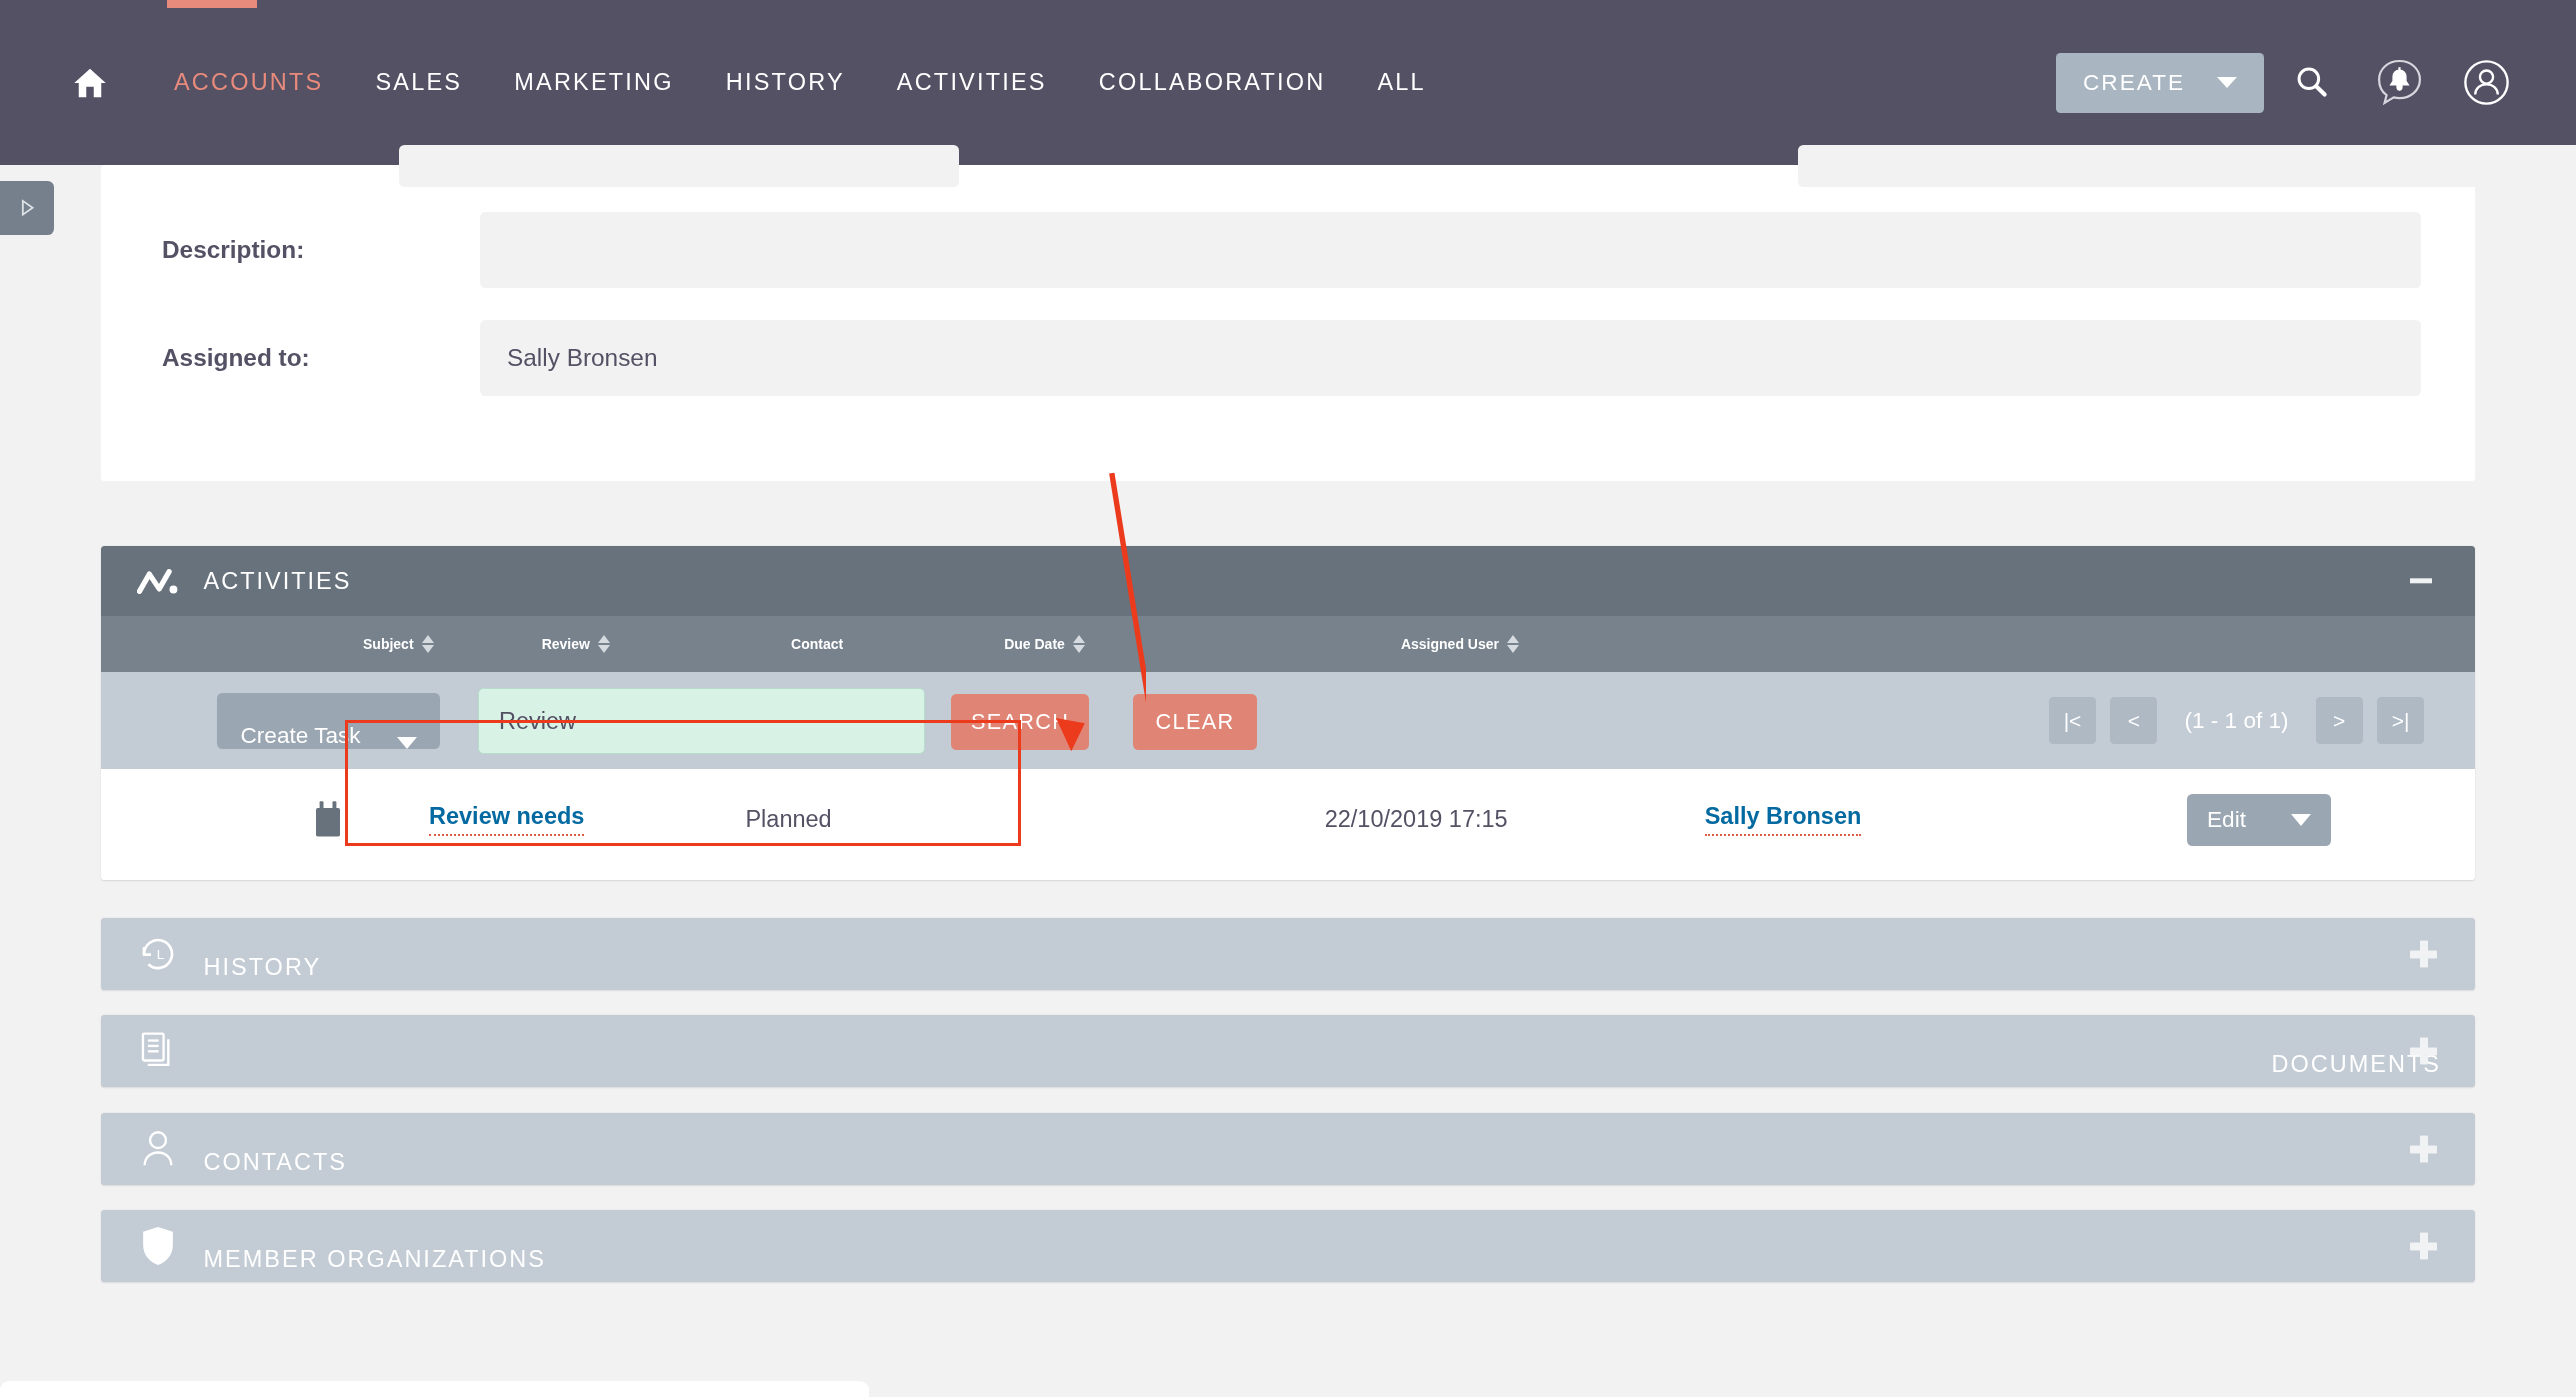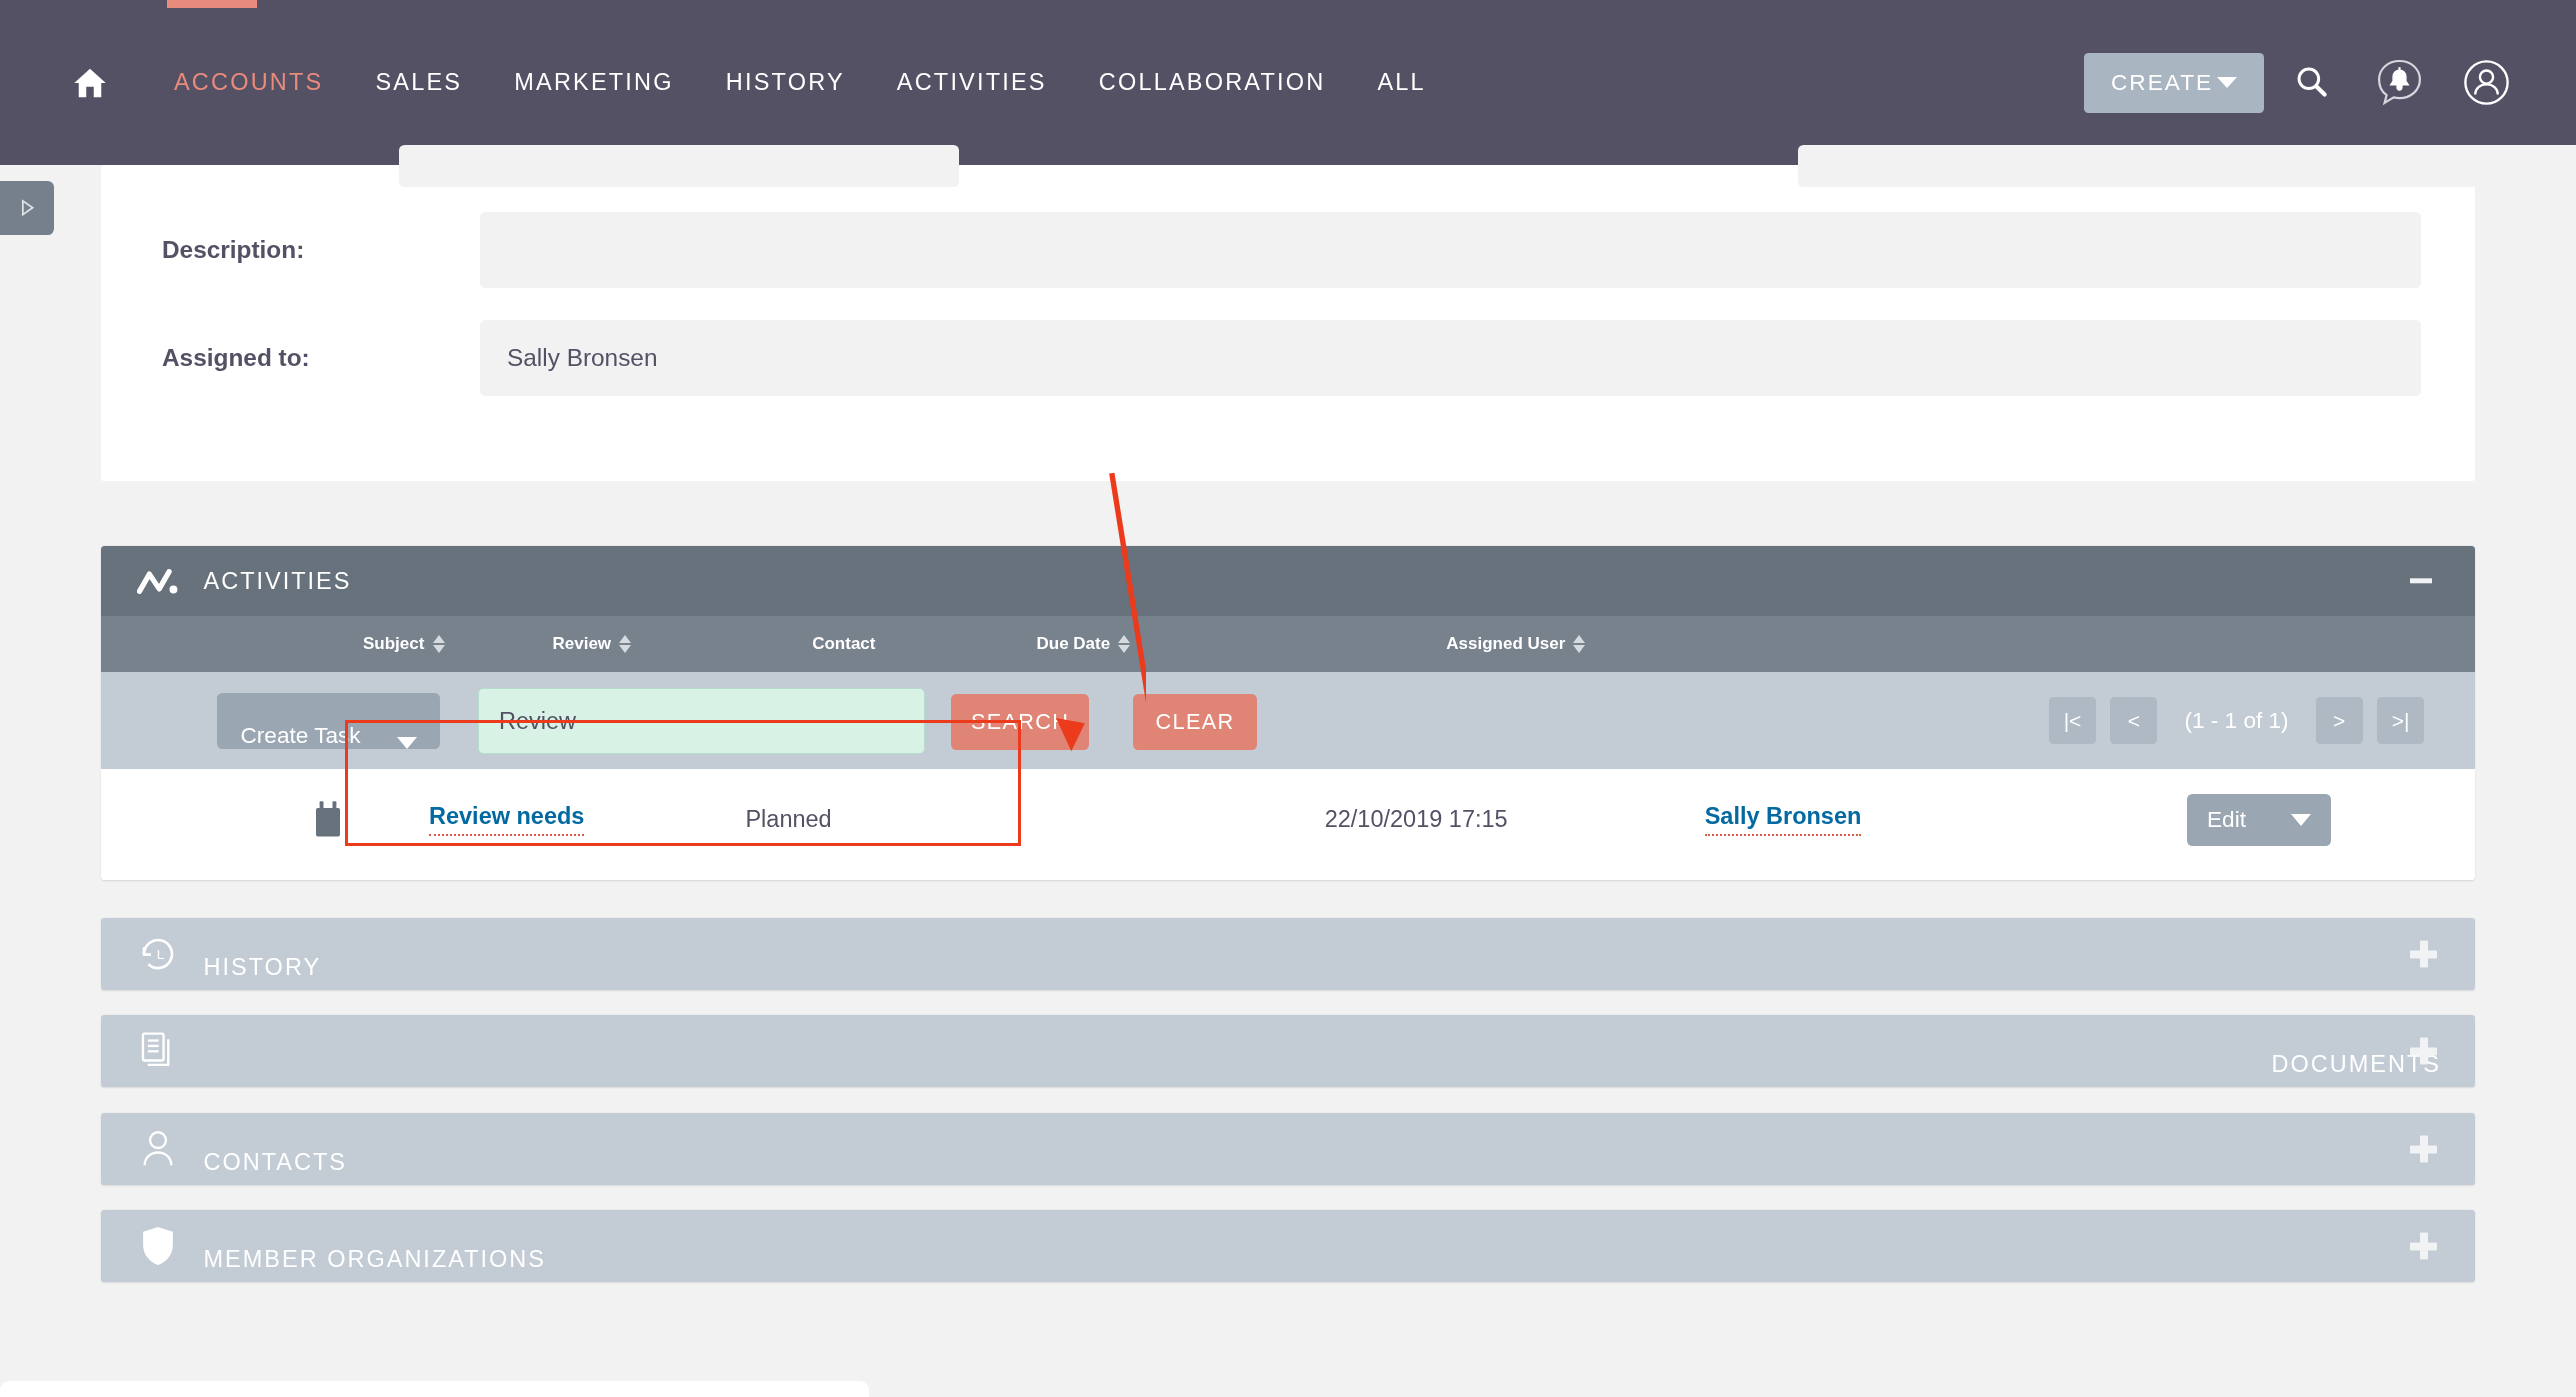--- a/index.html
+++ b/index.html
@@ -37,21 +37,21 @@
   .nav-link.active { color: #e98b7c; }
 
   .nav-right {
     position: absolute; right: 51px; top: 0; height: 165px;
     display: flex; align-items: center; gap: 0px;
   }
   .create-btn {
     background: #a9b5c1; color: #ffffff; border: none;
     height: 60px; padding: 0 27px; border-radius: 4.5px;
     font-size: 22.6px; letter-spacing: 2px; cursor: pointer;
-    display: flex; align-items: center; gap: 4px;
+    display: flex; align-items: center; gap: 32px;
     font-family: "Liberation Sans", sans-serif;
   }
   .create-caret {
     width: 0; height: 0; border-left: 10px solid transparent;
     border-right: 10px solid transparent; border-top: 11.7px solid #ffffff;
   }
   .nav-icon-btn {
     width: 78px; height: 78px; display: flex; align-items: center;
     justify-content: center; cursor: pointer; margin-left: 9px;
   }
@@ -110,21 +110,21 @@
   .minus-glyph { width: 21.7px; height: 5.4px; background: #f0f2f4; display: block; }
   .plus-glyph { position: relative; width: 27px; height: 27px; display: block; }
   .plus-glyph::before, .plus-glyph::after {
     content: ""; position: absolute; background: #f0f2f4; border-radius: 0.9px;
   }
   .plus-glyph::before { left: 0; top: 10px; width: 27px; height: 8.1px; }
   .plus-glyph::after  { top: 0; left: 10px; width: 8.1px; height: 27px; }
 
   .table-head {
     height: 56px; background: #77828d; display: flex; align-items: center;
-    color: #ffffff; font-size: 17px; font-weight: bold;
+    color: #ffffff; font-size: 14px; font-weight: bold;
   }
   .th { display: flex; align-items: center; gap: 8.1px; }
   .sort-ic { display: inline-flex; flex-direction: column; gap: 2.7px; }
   .sort-ic i {
     width: 0; height: 0; border-left: 6.3px solid transparent;
     border-right: 6.3px solid transparent; display: block;
   }
   .sort-ic i.up { border-bottom: 8.1px solid #d6dbe0; }
   .sort-ic i.dn { border-top: 8.1px solid #d6dbe0; }
 

